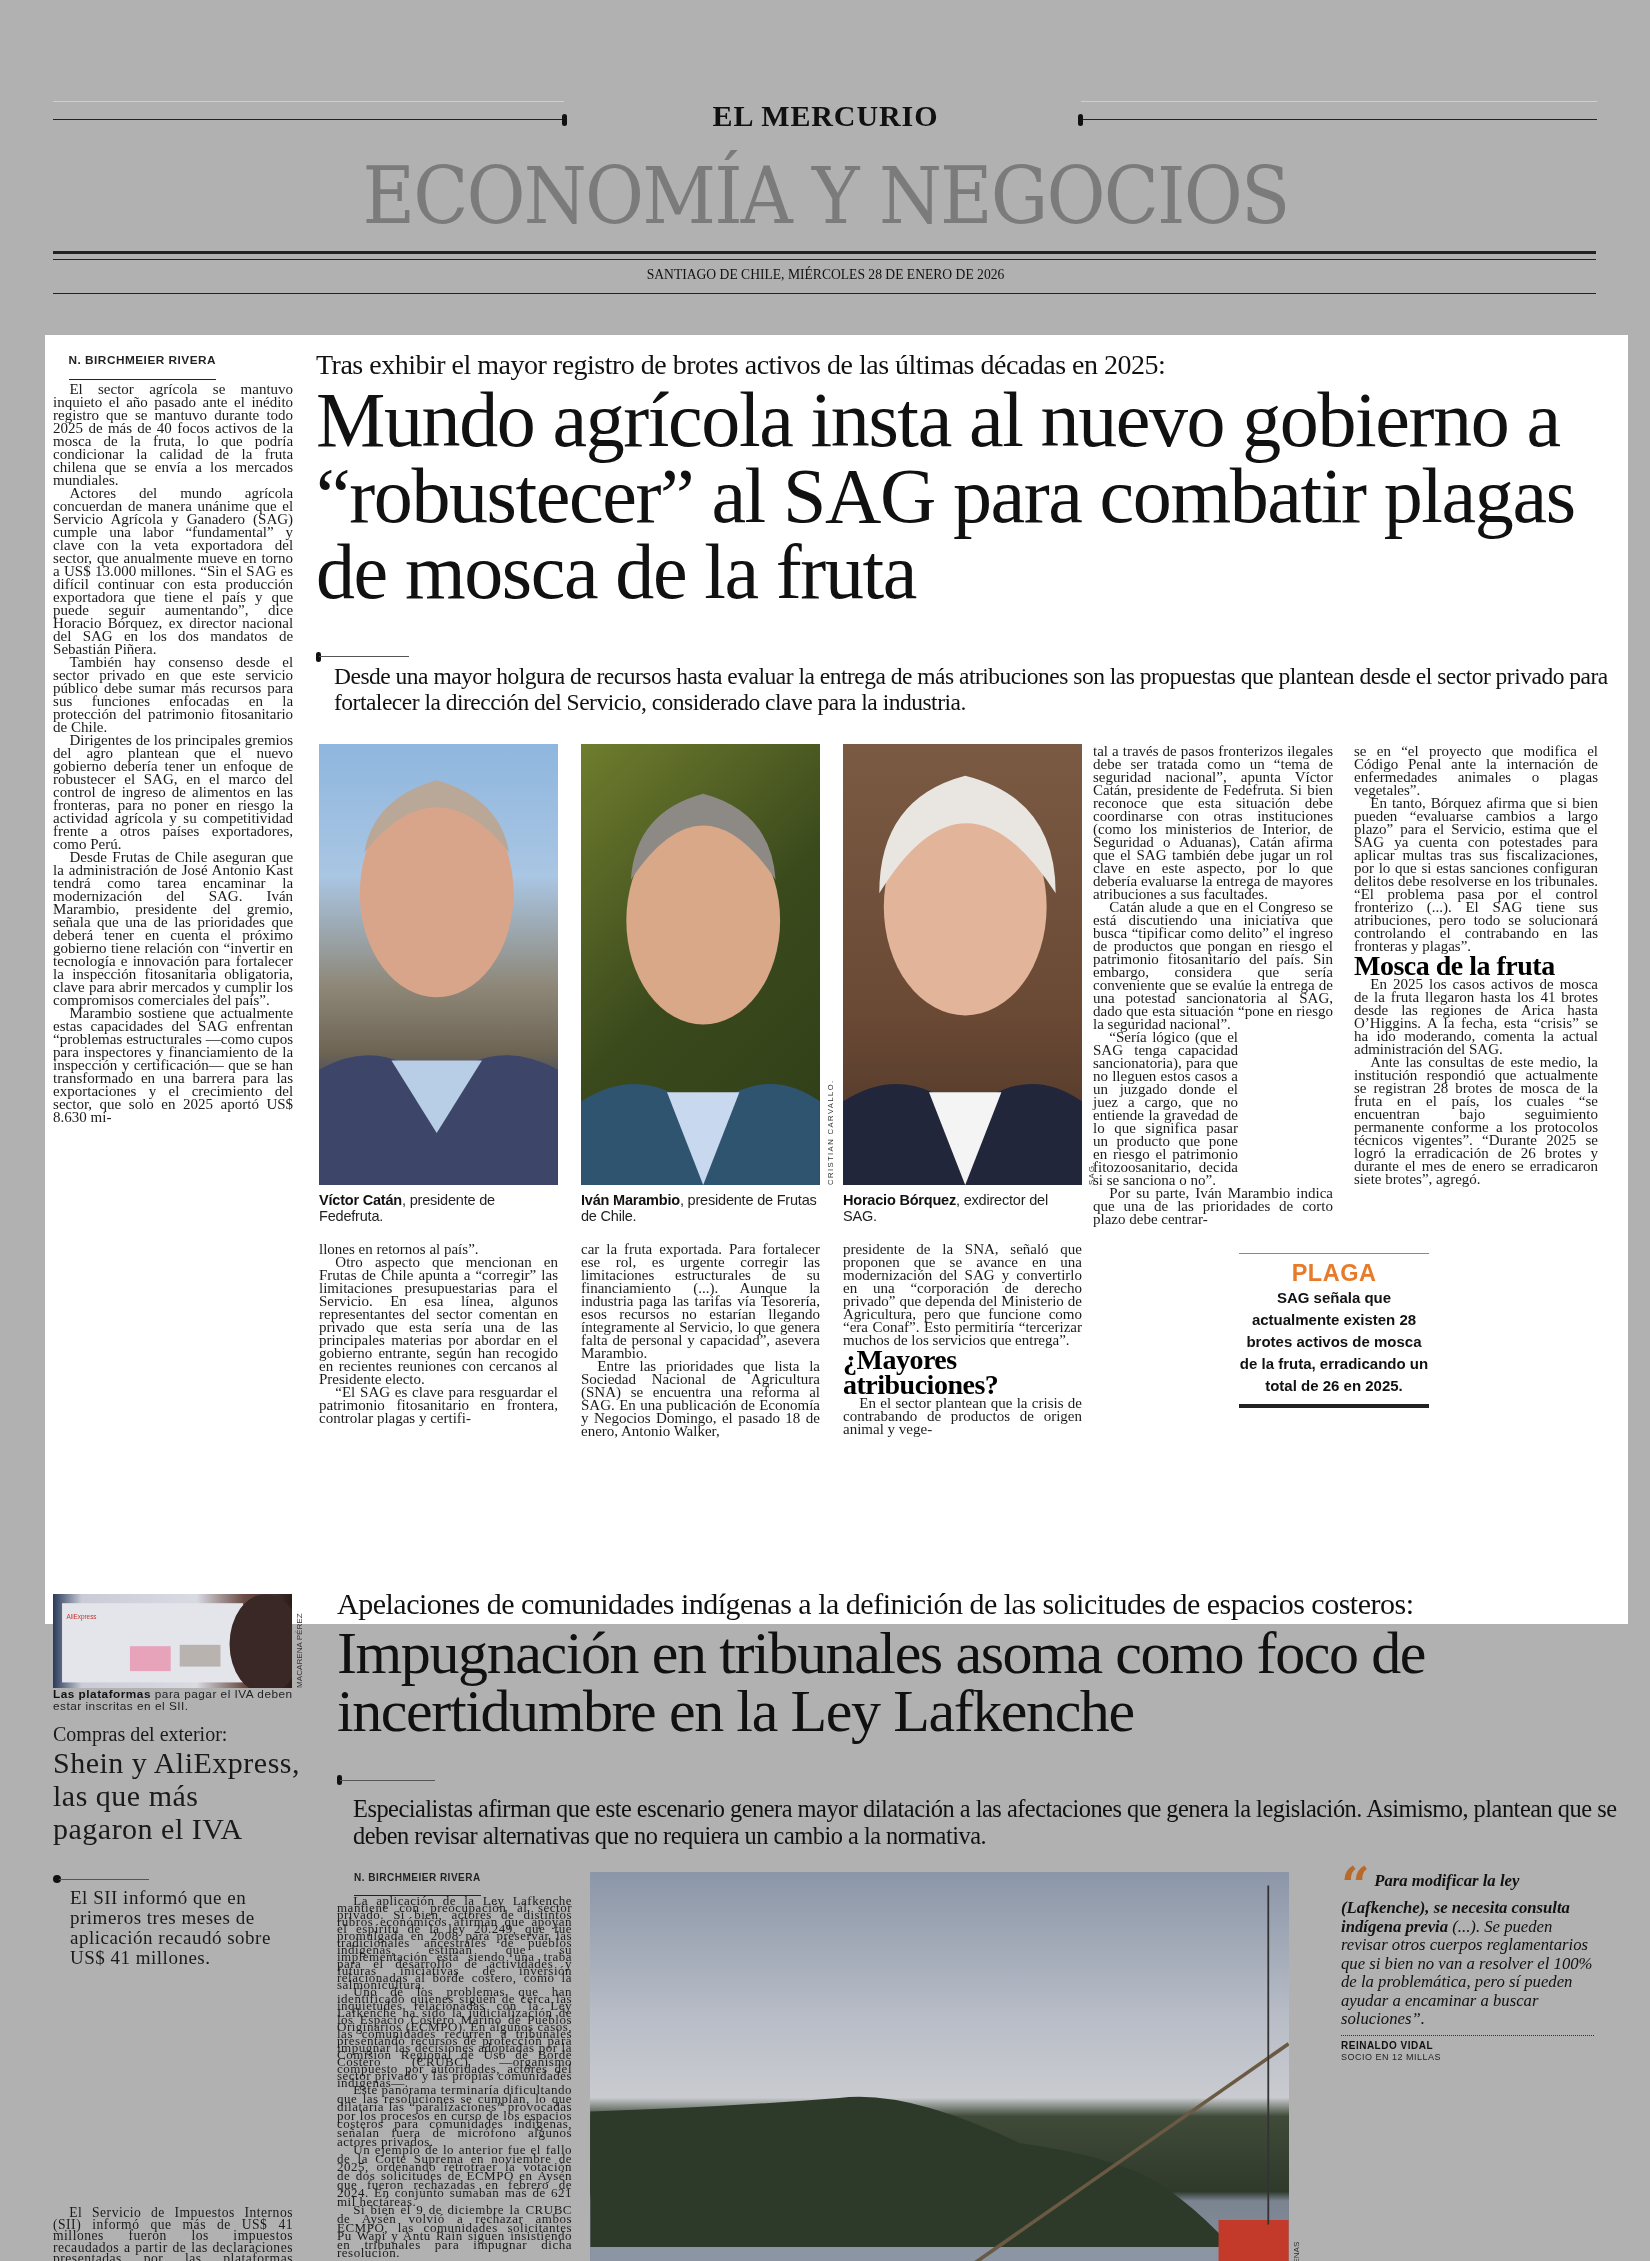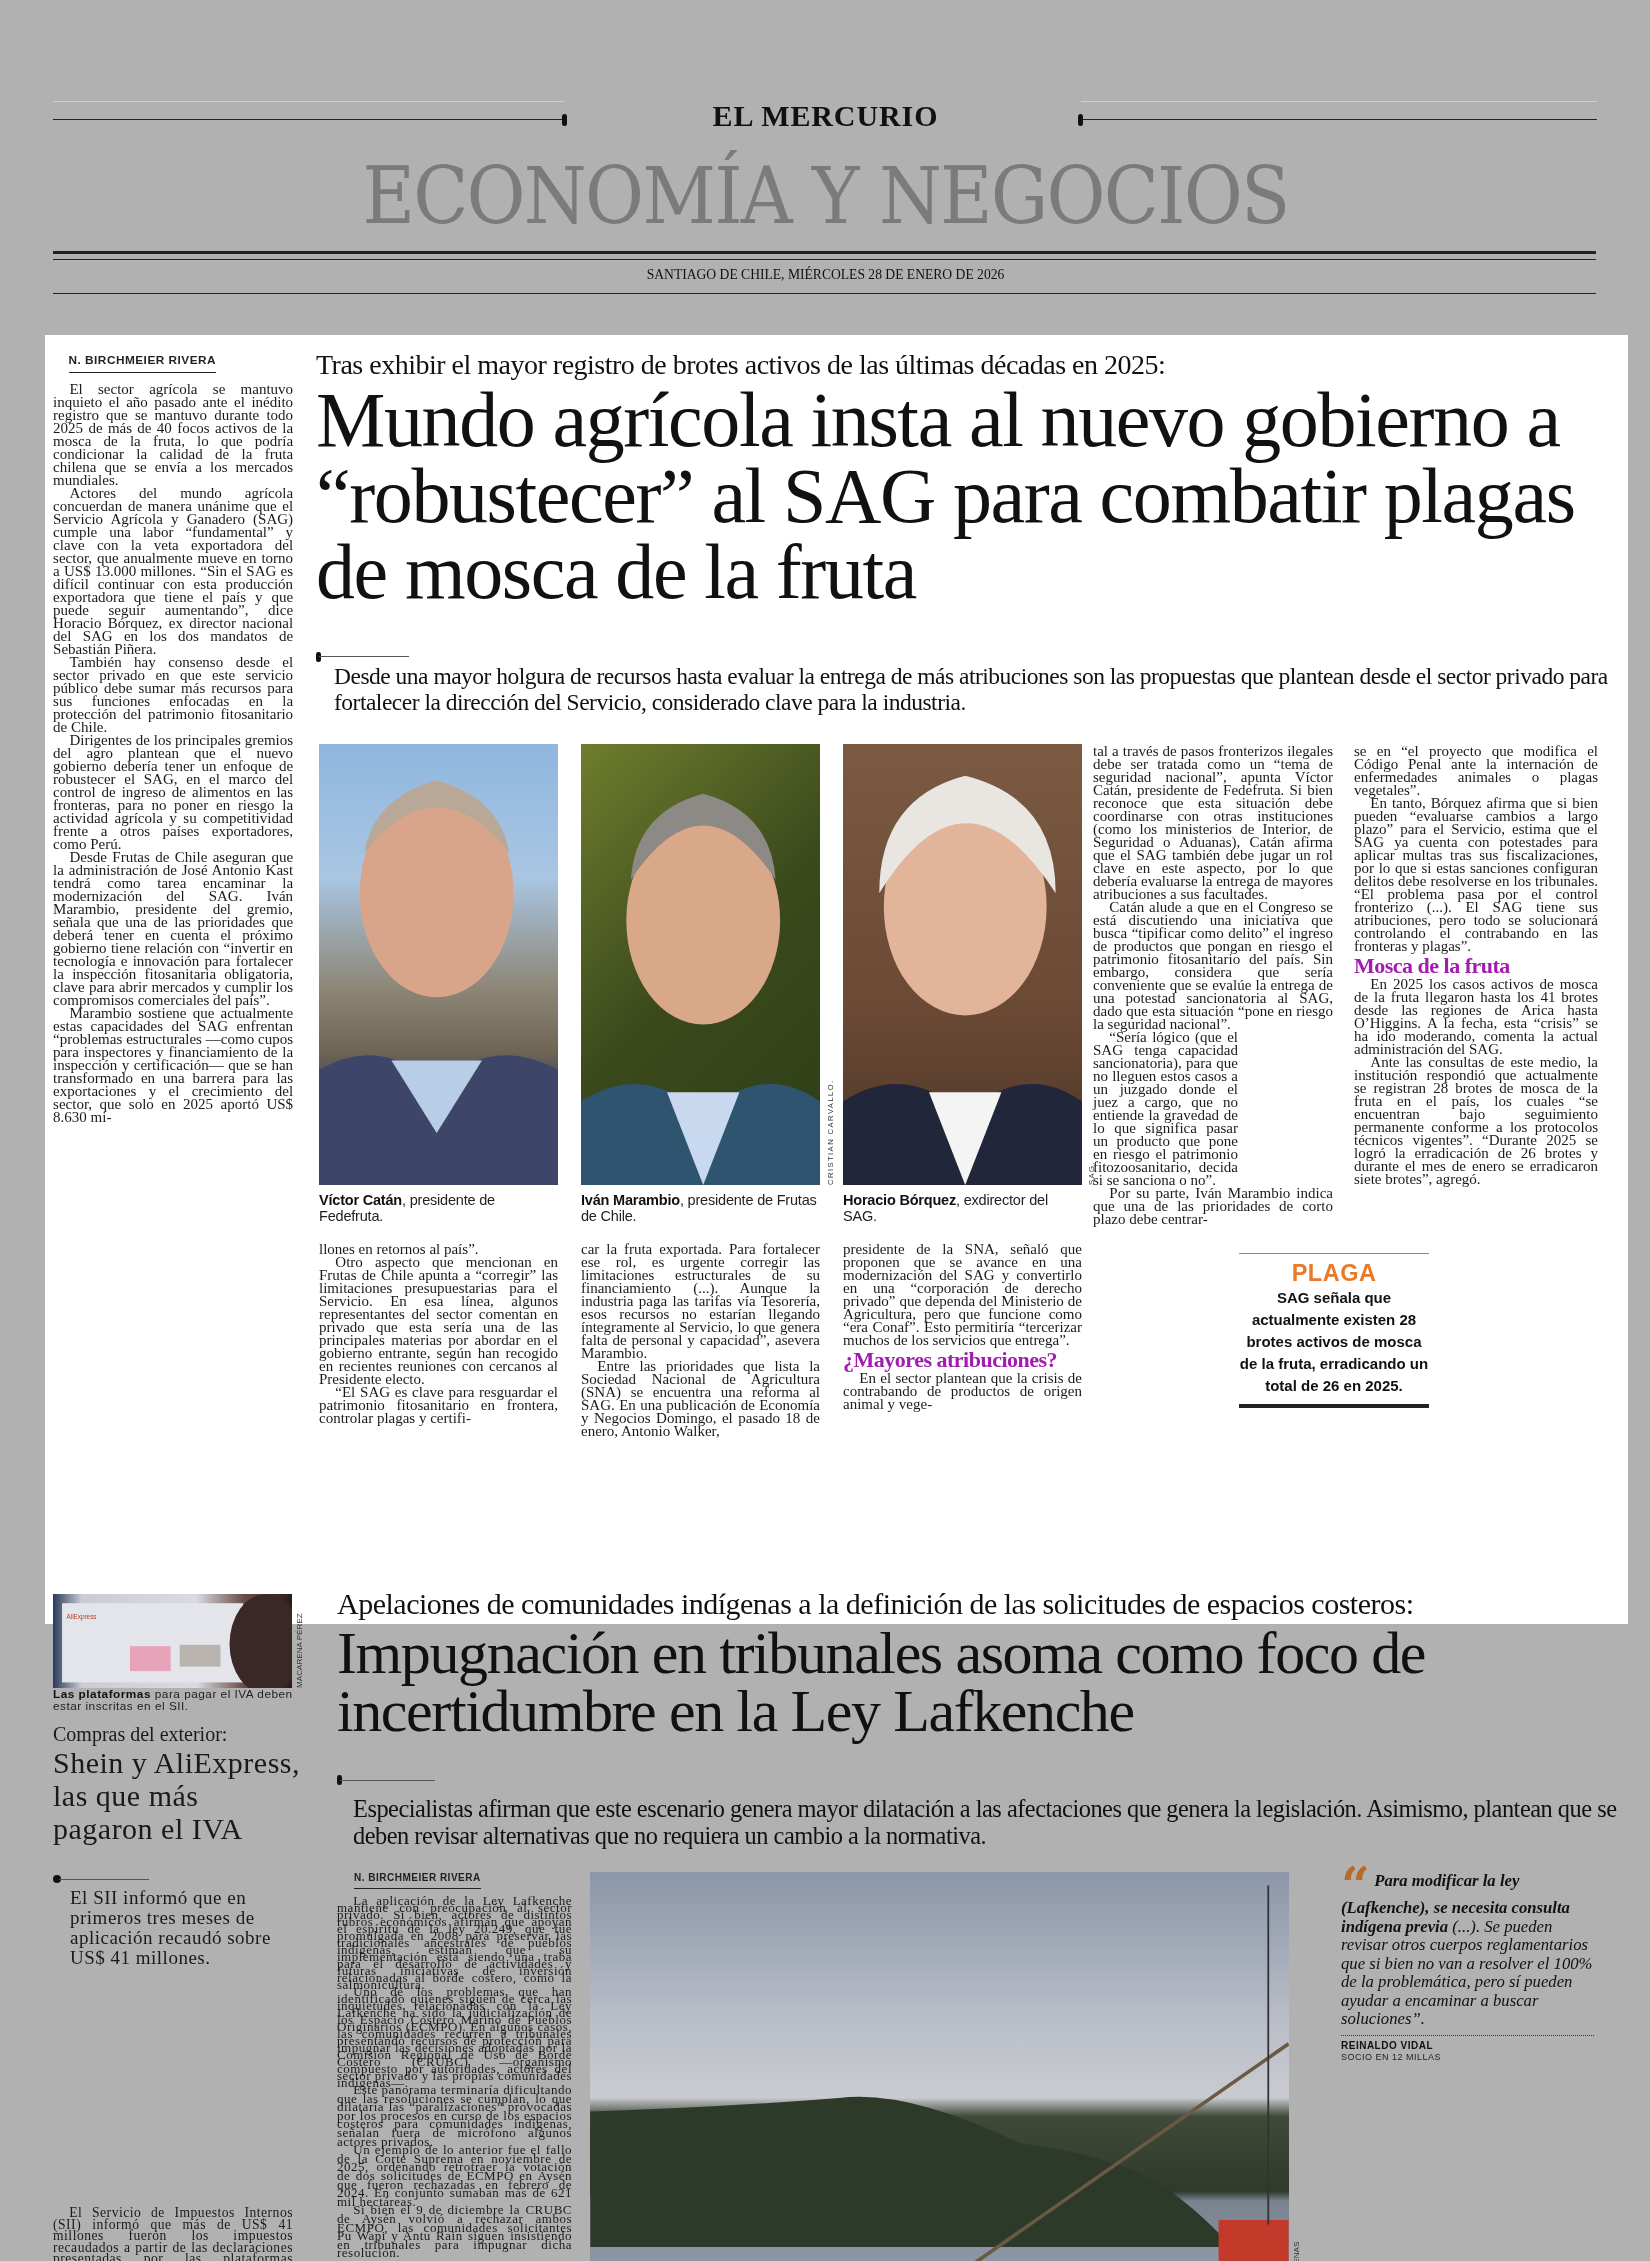--- a/index.html
+++ b/index.html
@@ -7,34 +7,34 @@
   .abs{position:absolute;}
   
   .mast-rule{position:absolute;height:1.8px;background:#222;}
   .mast-rule.thin{height:0.9px;background:#cfcfcf;}
   .mast-dot{position:absolute;width:5.4px;height:11.8px;border-radius:2.7px;background:#111;}
   .paper-name{position:absolute;left:0;width:1651px;top:99px;text-align:center;font-family:"Liberation Serif",serif;font-weight:bold;font-size:30px;letter-spacing:0.9px;color:#111;}
   .section-name{position:absolute;left:0;width:1651px;top:149px;text-align:center;font-family:"DejaVu Serif",serif;font-size:72px;color:#7b7b7b;letter-spacing:-1.8px;transform:scaleY(1.1);transform-origin:top center;}
   .dateline{position:absolute;left:0;width:1651px;top:267px;text-align:center;font-size:13.6px;color:#111;}
   
   .article1{position:absolute;left:45px;top:335px;width:1583px;height:1289px;background:#fff;}
-  .byline{font-family:"Liberation Sans",sans-serif;font-weight:bold;font-size:11.8px;letter-spacing:0.5px;border-bottom:0.9px solid #222;display:inline-block;padding-bottom:5px;color:#222;}
+  .byline{font-family:"Liberation Sans",sans-serif;font-weight:bold;font-size:11.8px;letter-spacing:0.5px;border-bottom:0.9px solid #222;display:inline-block;padding-bottom:12px;color:#222;}
   .col{position:absolute;font-size:15px;line-height:13px;text-align:justify;}
   .col p{margin:0;text-indent:16.3px;}
   .col p.noind{text-indent:0;}
   .kicker1{position:absolute;left:271px;top:13.6px;font-size:28px;color:#111;letter-spacing:-0.5px;}
   .headline1{position:absolute;left:271px;top:47px;width:1266px;font-size:78px;line-height:76px;color:#111;letter-spacing:-1.4px;}
   .deck-dot{position:absolute;width:4.5px;height:10px;border-radius:2.3px;background:#111;}
   .deck-line{position:absolute;height:0.9px;background:#555;}
   .deck1{position:absolute;left:289px;top:328px;width:1280px;font-size:23.5px;line-height:26px;letter-spacing:-0.5px;color:#111;}
   .photo{position:absolute;overflow:hidden;}
   .caption{position:absolute;font-family:Liberation Sans, sans-serif;font-size:14.5px;line-height:16.3px;color:#222;letter-spacing:-0.2px;}
   .caption b{color:#111;}
   .credit{position:absolute;font-family:"Liberation Sans",sans-serif;font-size:7.7px;letter-spacing:1.4px;color:#333;transform:rotate(-90deg);transform-origin:left top;white-space:nowrap;}
-  .subhead{font-weight:bold;font-size:22px;line-height:25px;letter-spacing:-0.5px;color:#a21caf;margin:11px 0 13.6px 0;text-indent:0 !important;}
+  .subhead{font-weight:bold;font-size:28px;line-height:25px;letter-spacing:-0.5px;color:#000000;margin:11px 0 13.6px 0;text-indent:0 !important;}
   .pull{position:absolute;text-align:center;}
   .pull .tag{font-family:"Liberation Sans",sans-serif;font-weight:bold;font-size:23.5px;color:#e87a2a;letter-spacing:0.5px;}
   .pull .txt{font-family:"Liberation Sans",sans-serif;font-weight:bold;font-size:15px;line-height:22px;color:#111;}
   
   .kicker2{position:absolute;left:337px;top:1587px;font-size:30px;color:#111;letter-spacing:-0.5px;}
   .headline2{position:absolute;left:337px;top:1624px;width:1302px;font-size:60px;line-height:58px;color:#111;letter-spacing:-1.4px;}
   .deck2{position:absolute;left:353px;top:1795px;width:1280px;font-size:24.4px;line-height:27px;color:#111;letter-spacing:-0.5px;}
   .col2{position:absolute;font-size:14px;line-height:13.6px;text-align:justify;letter-spacing:0.5px;}
   .col2 p{margin:0;text-indent:16.3px;}
   .quote{position:absolute;width:253px;font-style:italic;font-size:16.7px;line-height:18.5px;color:#111;}

